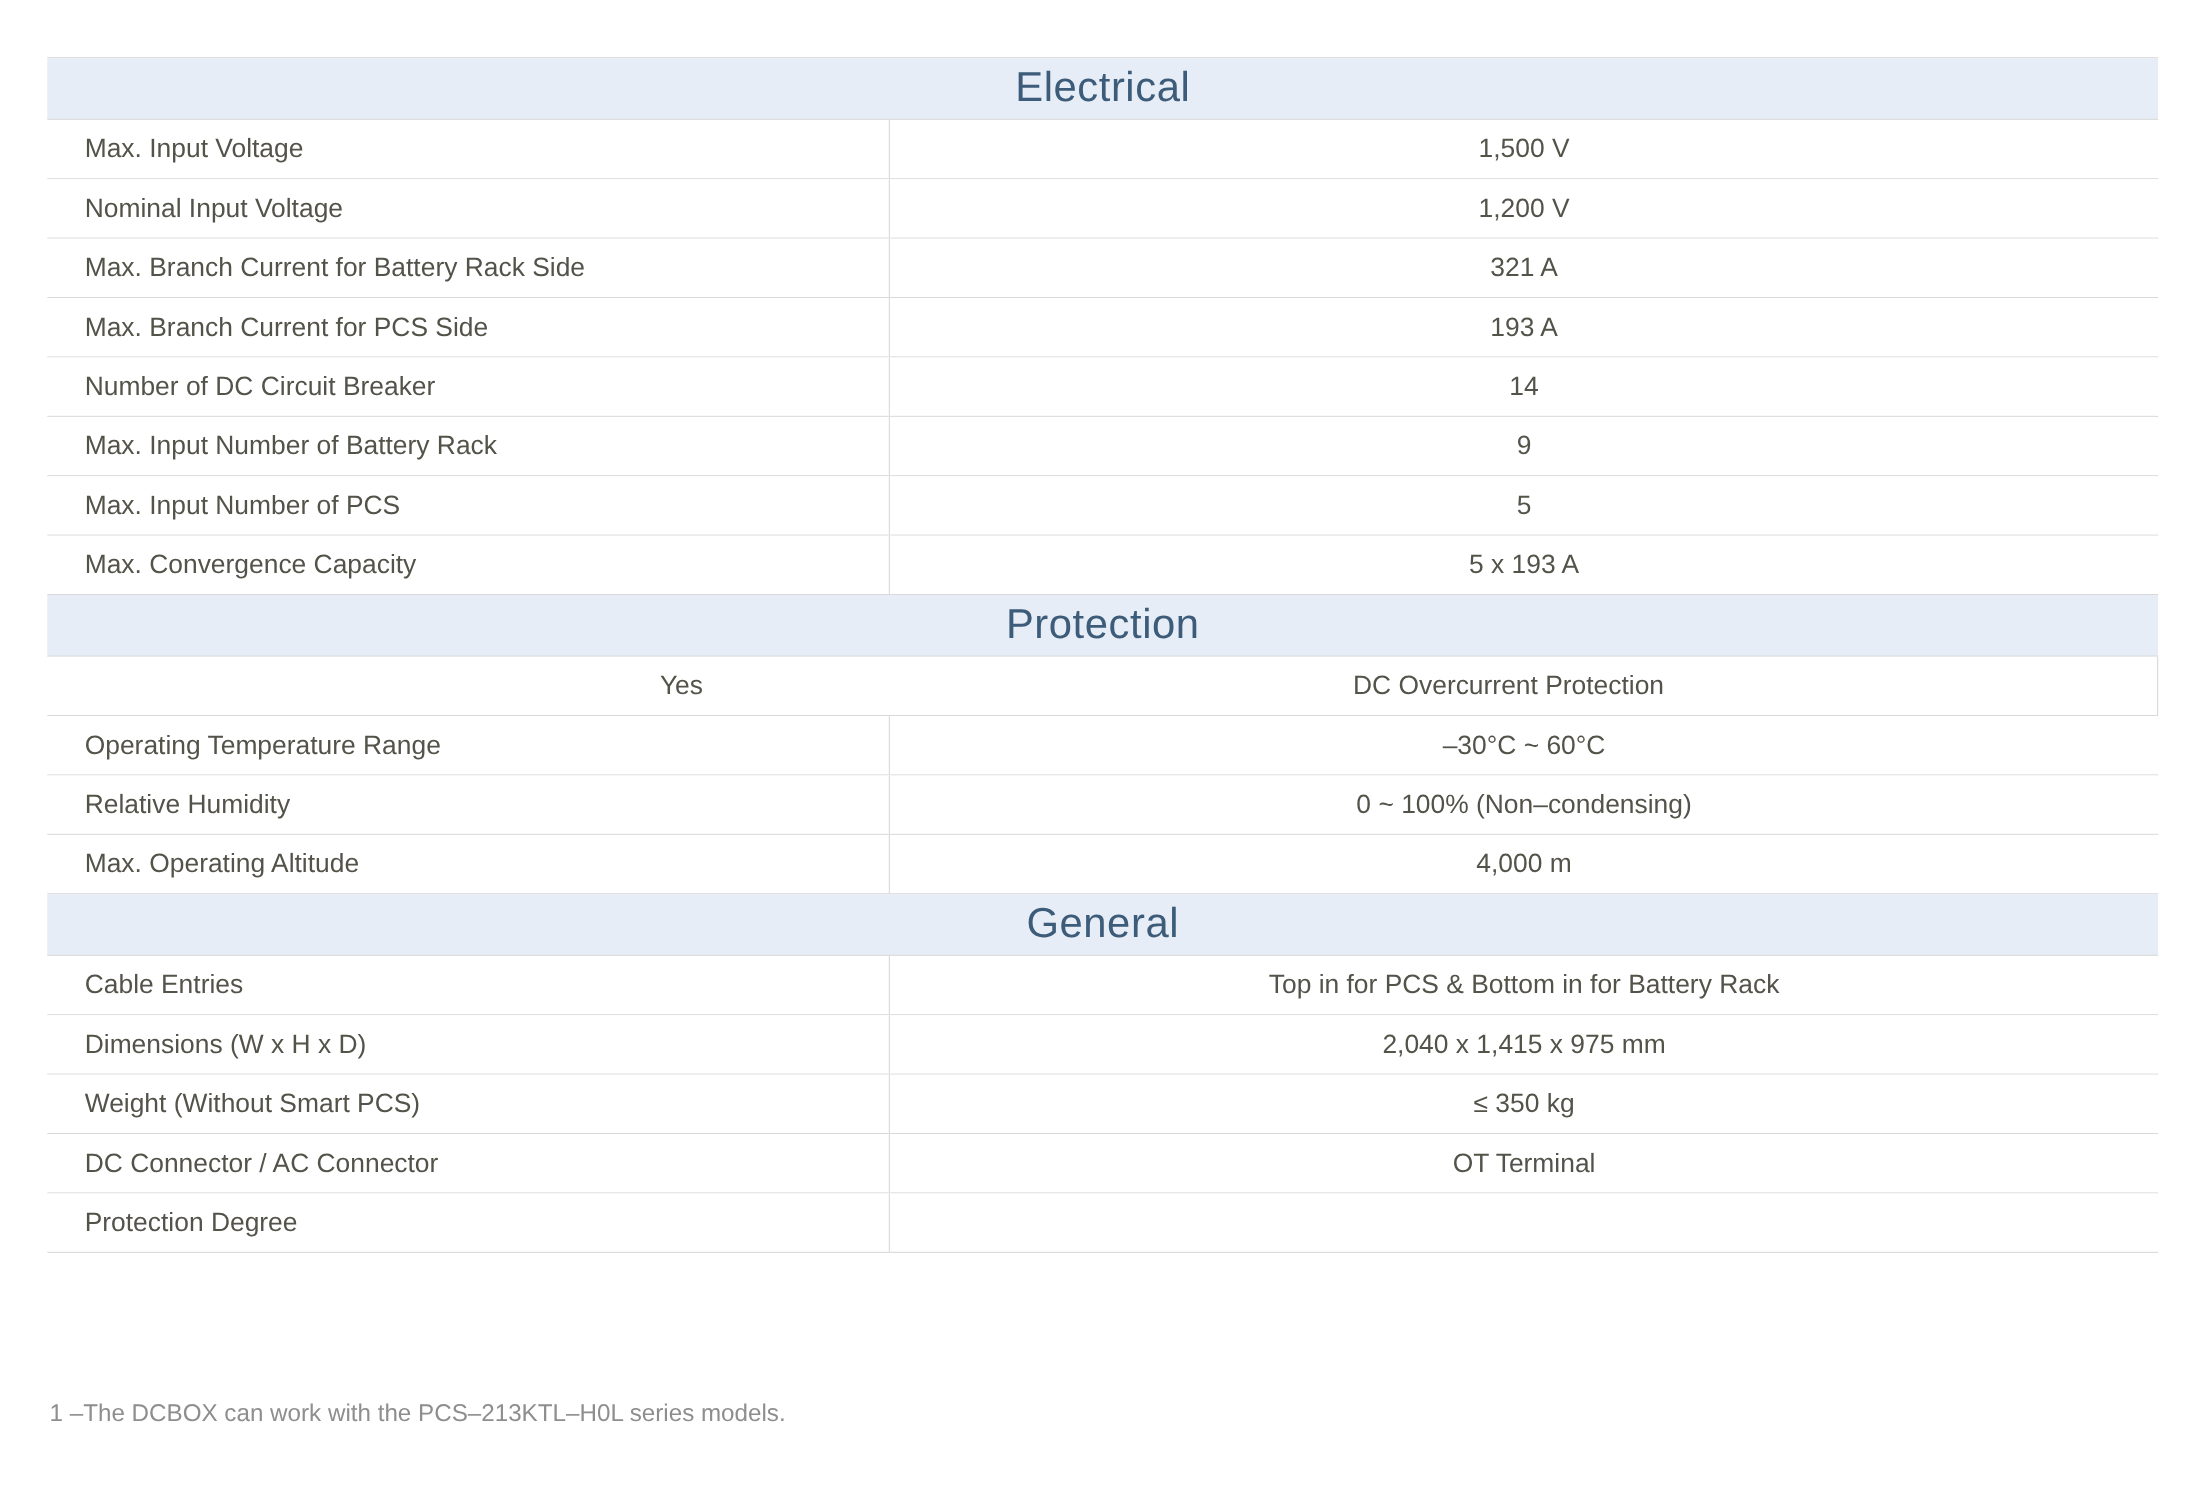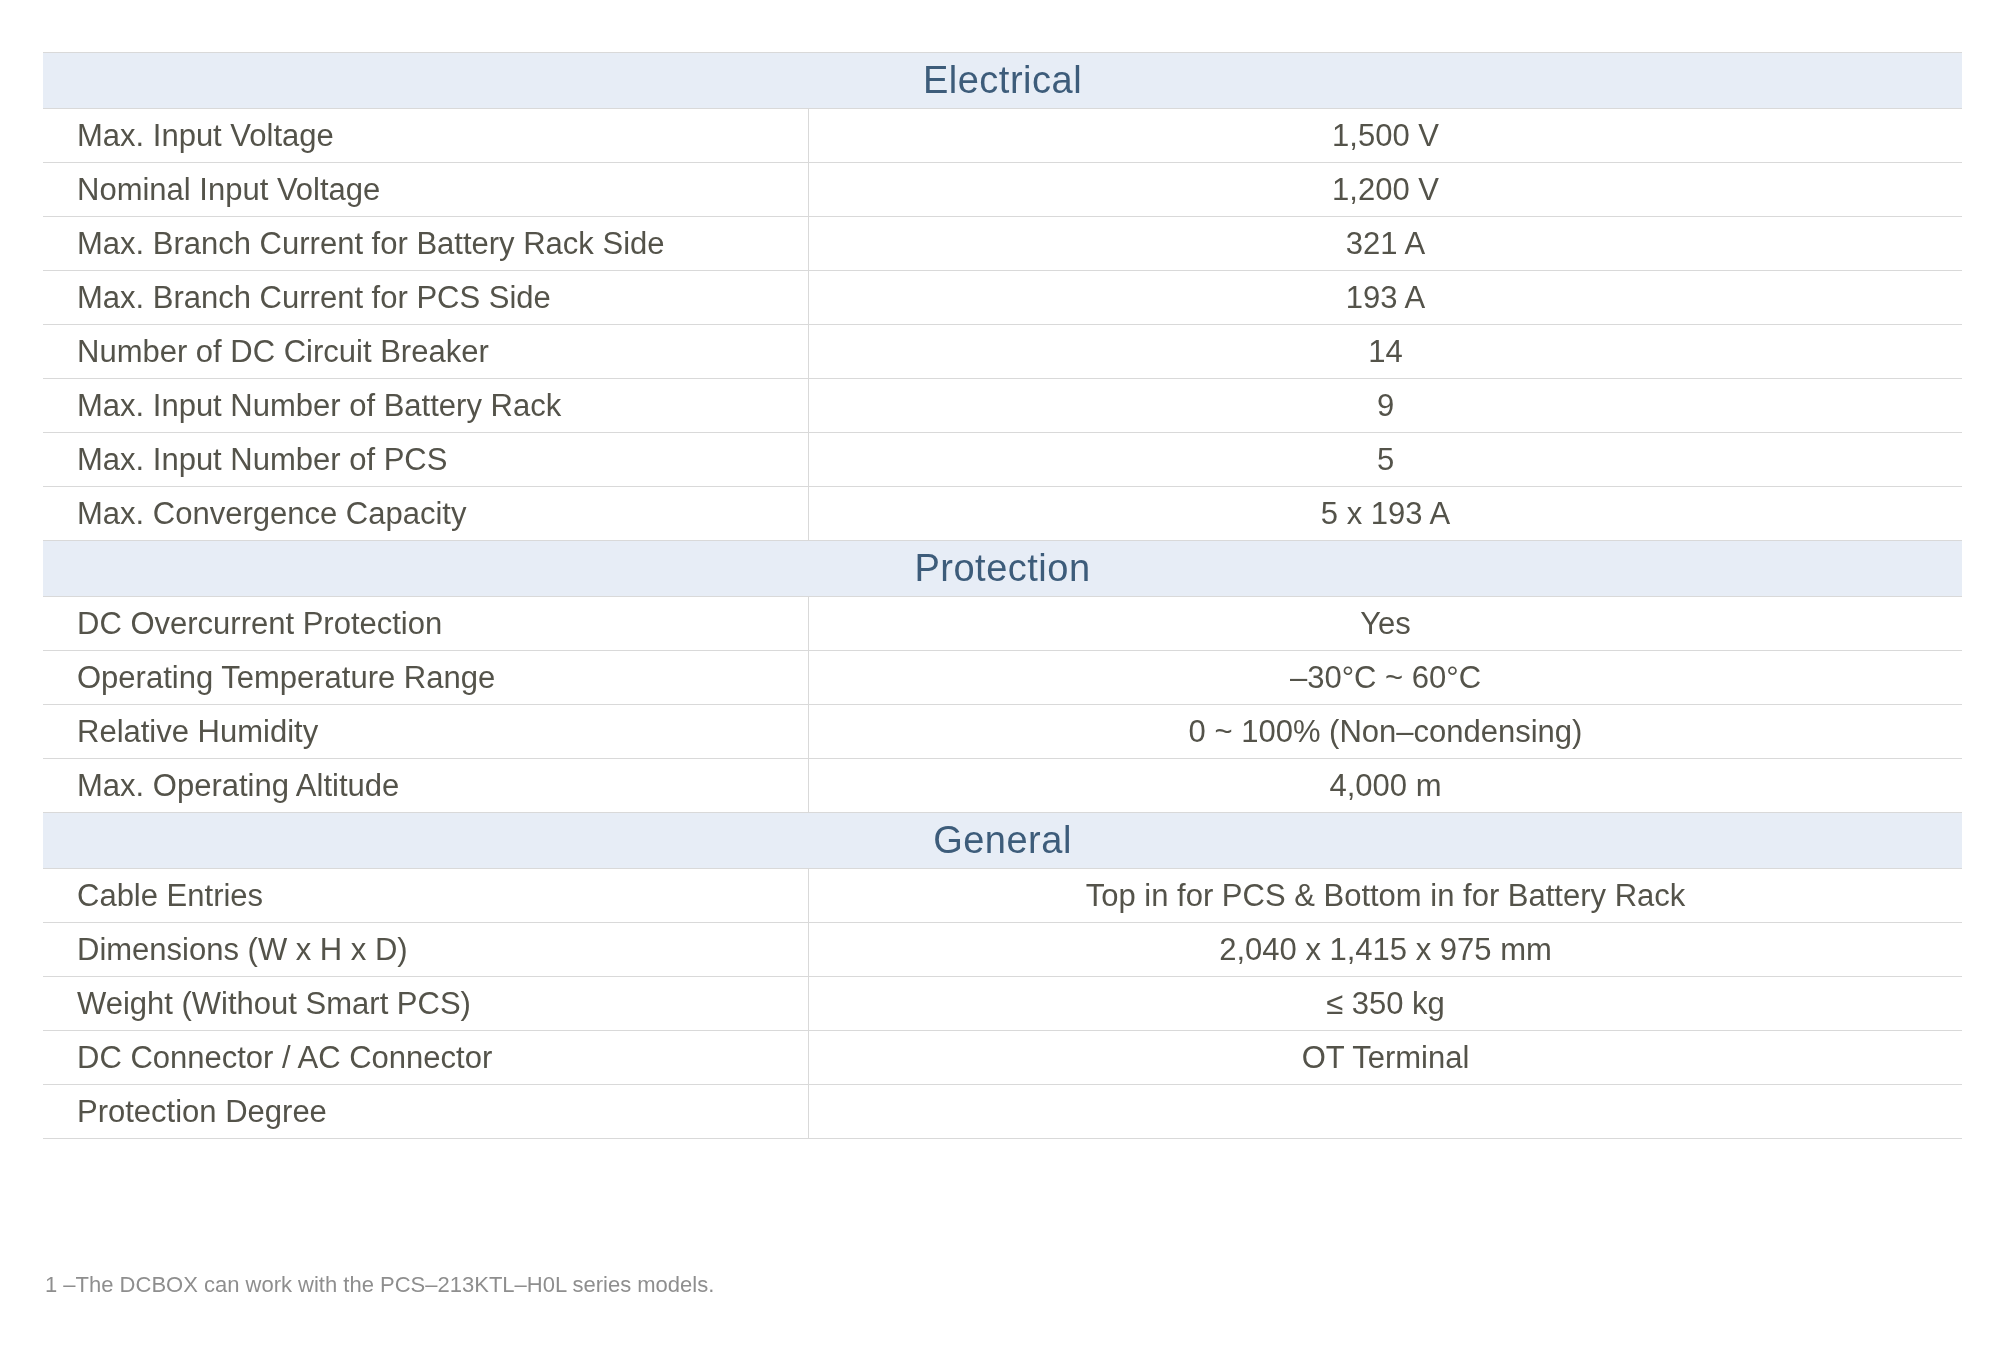--- a/index.html
+++ b/index.html
@@ -37,21 +37,21 @@
   }
   .spec-row {
     display: flex;
     height: 53px;
     border-bottom: 1px solid #d9d9d9;
     background: #ffffff;
   }
   .cell {
     display: flex;
     align-items: center;
-    font-size: 31px;
+    font-size: 24px;
     color: #54534a;
   }
   .cell.label {
     width: 766px;
     padding-left: 34px;
     border-right: 1px solid #d9d9d9;
     box-sizing: border-box;
   }
   .cell.value {
     flex: 1;
@@ -103,22 +103,22 @@
         <div class="cell value">5</div>
       </div>
       <div class="spec-row">
         <div class="cell label">Max. Convergence Capacity</div>
         <div class="cell value">5 x 193 A</div>
       </div>
       <div class="section-header">
         <span>Protection</span>
       </div>
       <div class="spec-row">
+        <div class="cell value">Yes</div>
         <div class="cell label">DC Overcurrent Protection</div>
-        <div class="cell value">Yes</div>
       </div>
       <div class="spec-row">
         <div class="cell label">Operating Temperature Range</div>
         <div class="cell value">–30°C ~ 60°C</div>
       </div>
       <div class="spec-row">
         <div class="cell label">Relative Humidity</div>
         <div class="cell value">0 ~ 100% (Non–condensing)</div>
       </div>
       <div class="spec-row">

